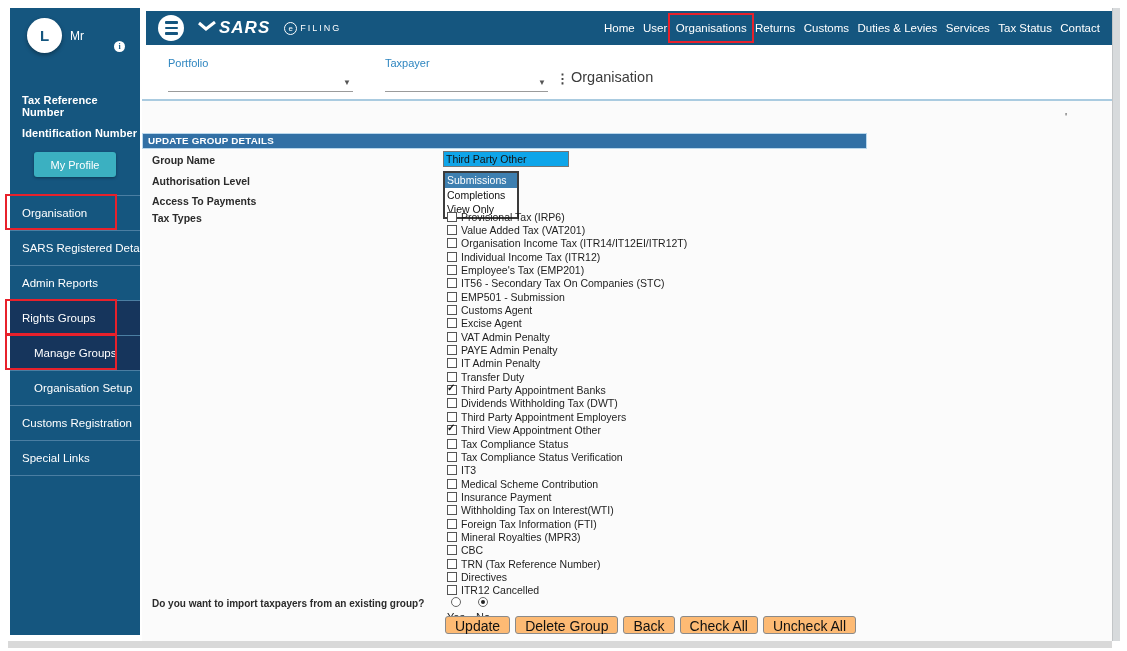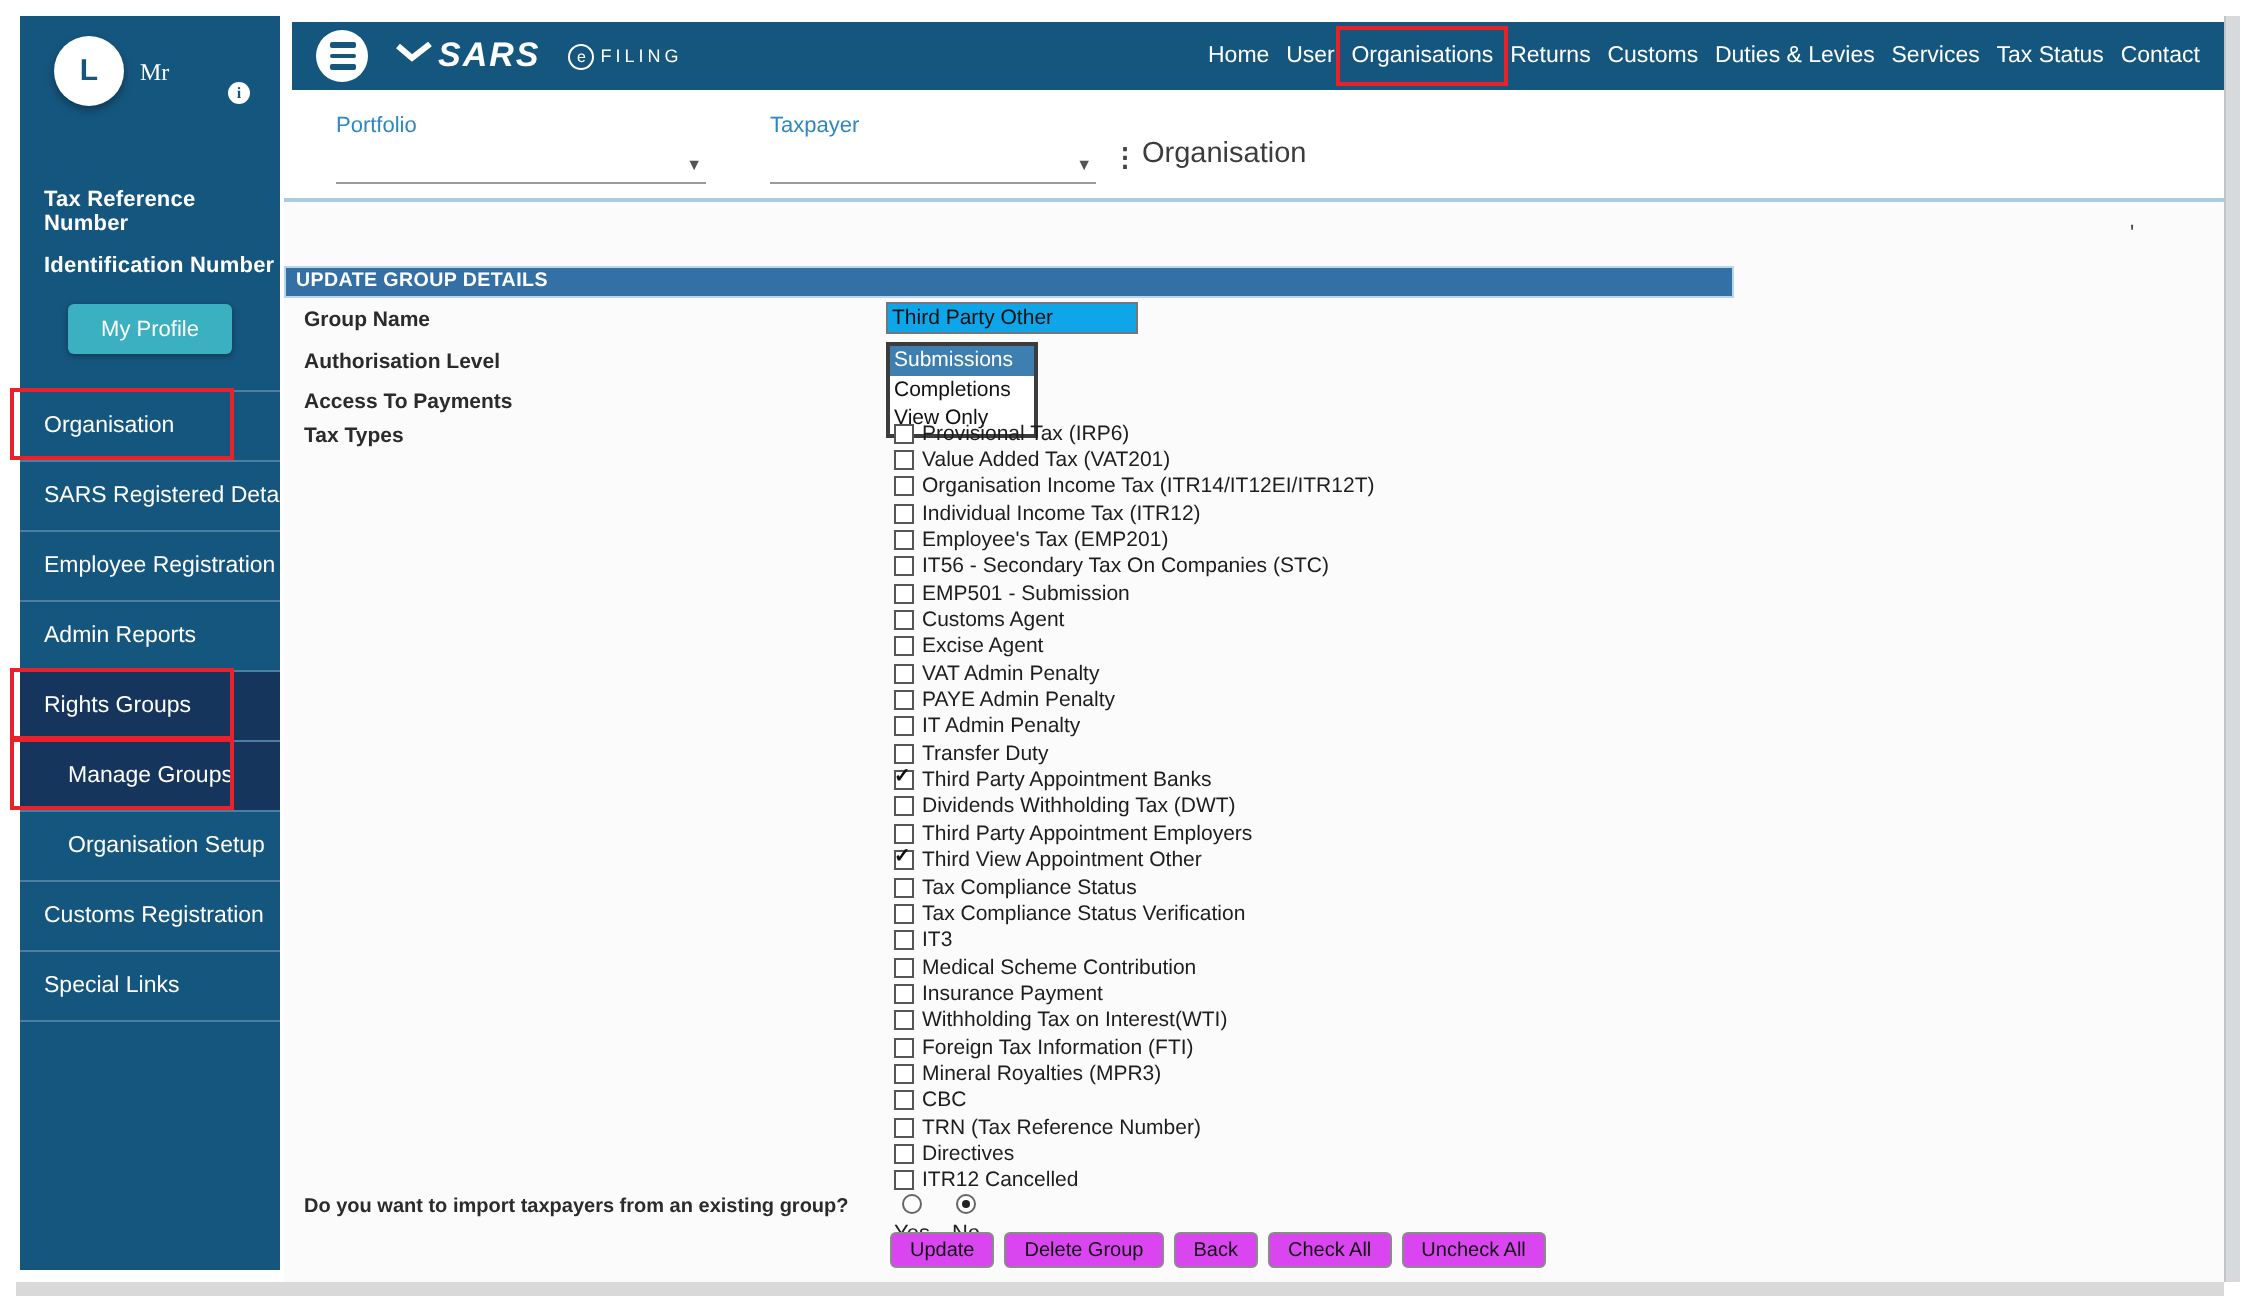--- a/index.html
+++ b/index.html
@@ -5,21 +5,21 @@
   html,body{margin:0;padding:0;}
   body{
     width:1127px;height:651px;position:relative;overflow:hidden;
     background:#ffffff;font-family:"Liberation Sans",sans-serif;
     -webkit-font-smoothing:antialiased;
   }
   
   .sidebar{position:absolute;left:10px;top:8px;width:130px;height:627px;background:#15567F;color:#fff;}
   .avatar{position:absolute;left:17px;top:10px;width:35px;height:35px;border-radius:50%;background:#fff;color:#15567F;
     font-weight:bold;font-size:15px;display:flex;align-items:center;justify-content:center;box-shadow:0 2px 4px rgba(0,0,0,.35);cursor:pointer;}
-  .user-title{position:absolute;left:60px;top:21px;font-size:12px;font-family:Liberation Serif, serif;}
+  .user-title{position:absolute;left:60px;top:21px;font-size:12px;}
   .info-icon{position:absolute;left:104px;top:33px;width:11px;height:11px;border-radius:50%;background:#fff;color:#15567F;
     font-size:8px;font-weight:bold;display:flex;align-items:center;justify-content:center;font-family:"Liberation Serif",serif;cursor:pointer;}
   .side-static{position:absolute;left:12px;font-size:11px;font-weight:bold;letter-spacing:.1px;}
   .tax-ref{top:86px;} .id-num{top:119px;}
   .profile-btn{position:absolute;left:24px;top:144px;width:82px;height:25px;background:#3BB0C1;color:#fff;border:none;border-radius:3px;
     font-size:11px;font-family:inherit;box-shadow:0 1px 3px rgba(0,0,0,.35);cursor:pointer;}
   .side-nav{position:absolute;left:0;top:187px;width:100%;border-bottom:1px solid #4B7EA2;}
   .side-item{position:relative;height:35px;line-height:35px;border-top:1px solid #4B7EA2;font-size:11.5px;padding-left:12px;
     box-sizing:border-box;cursor:pointer;white-space:nowrap;}
   .side-item.indent{padding-left:24px;}
@@ -63,21 +63,21 @@
   .cb-list{position:absolute;left:305px;top:165px;}
   .cb-row{display:flex;align-items:center;height:13.35px;cursor:pointer;}
   .cb{width:8px;height:8px;border:1px solid #555;background:#fff;margin-right:4px;position:relative;flex:none;}
   .cb.checked::after{content:"✓";position:absolute;left:-1px;top:-4px;font-size:10px;color:#111;font-weight:bold;}
   .cb-label{font-size:10.5px;color:#1D1D1D;white-space:nowrap;}
   .radio-row{position:absolute;left:305px;top:552px;display:flex;align-items:center;gap:11px;}
   .radio-opt{display:flex;align-items:center;gap:4px;font-size:11px;color:#222;cursor:pointer;flex-direction:column;}
   .radio{width:10px;height:10px;border:1px solid #666;border-radius:50%;background:#fff;position:relative;flex:none;box-sizing:border-box;}
   .radio.selected::after{content:"";position:absolute;left:2px;top:2px;width:4px;height:4px;border-radius:50%;background:#222;}
   .btn-row{position:absolute;left:303px;top:571px;display:flex;gap:5px;}
-  .btn{font-size:10px;font-family:inherit;background:#d946ef;border:1px solid #8A8A8A;border-radius:3px;padding:1px 9px;
+  .btn{font-size:14px;font-family:inherit;background:#fdba74;border:1px solid #8A8A8A;border-radius:3px;padding:1px 9px;
     height:18px;color:#111;cursor:pointer;white-space:nowrap;}
   
   .right-strip{position:absolute;left:1112px;top:8px;width:7px;height:633px;background:#D7DADC;border-left:1px solid #C2C5C7;}
   .bottom-strip{position:absolute;left:8px;top:641px;width:1104px;height:7px;background:#D9D9D9;}
 </style>
 </head>
 <body>
 
 <div class="sidebar">
   <div class="avatar">L</div>
@@ -89,23 +89,20 @@
   <nav class="side-nav">
 
       <div class="side-item boxed">
         <span>Organisation</span>
       </div>
 
       <div class="side-item">
         <span>SARS Registered Details</span>
       </div>
 
-      <div class="side-item">
-        <span>Employee Registration</span>
-      </div>
 
       <div class="side-item">
         <span>Admin Reports</span>
       </div>
 
       <div class="side-item active boxed">
         <span>Rights Groups</span>
       </div>
 
       <div class="side-item active boxed indent">

